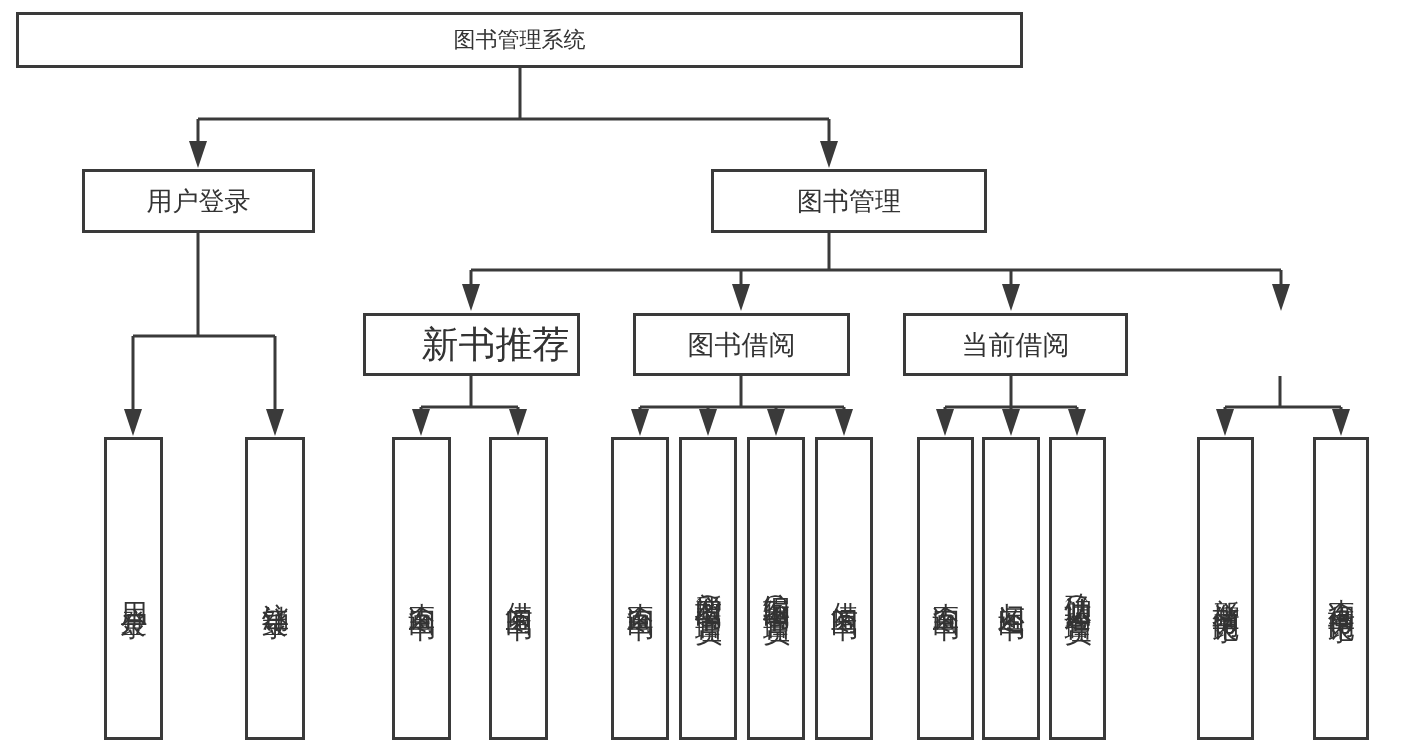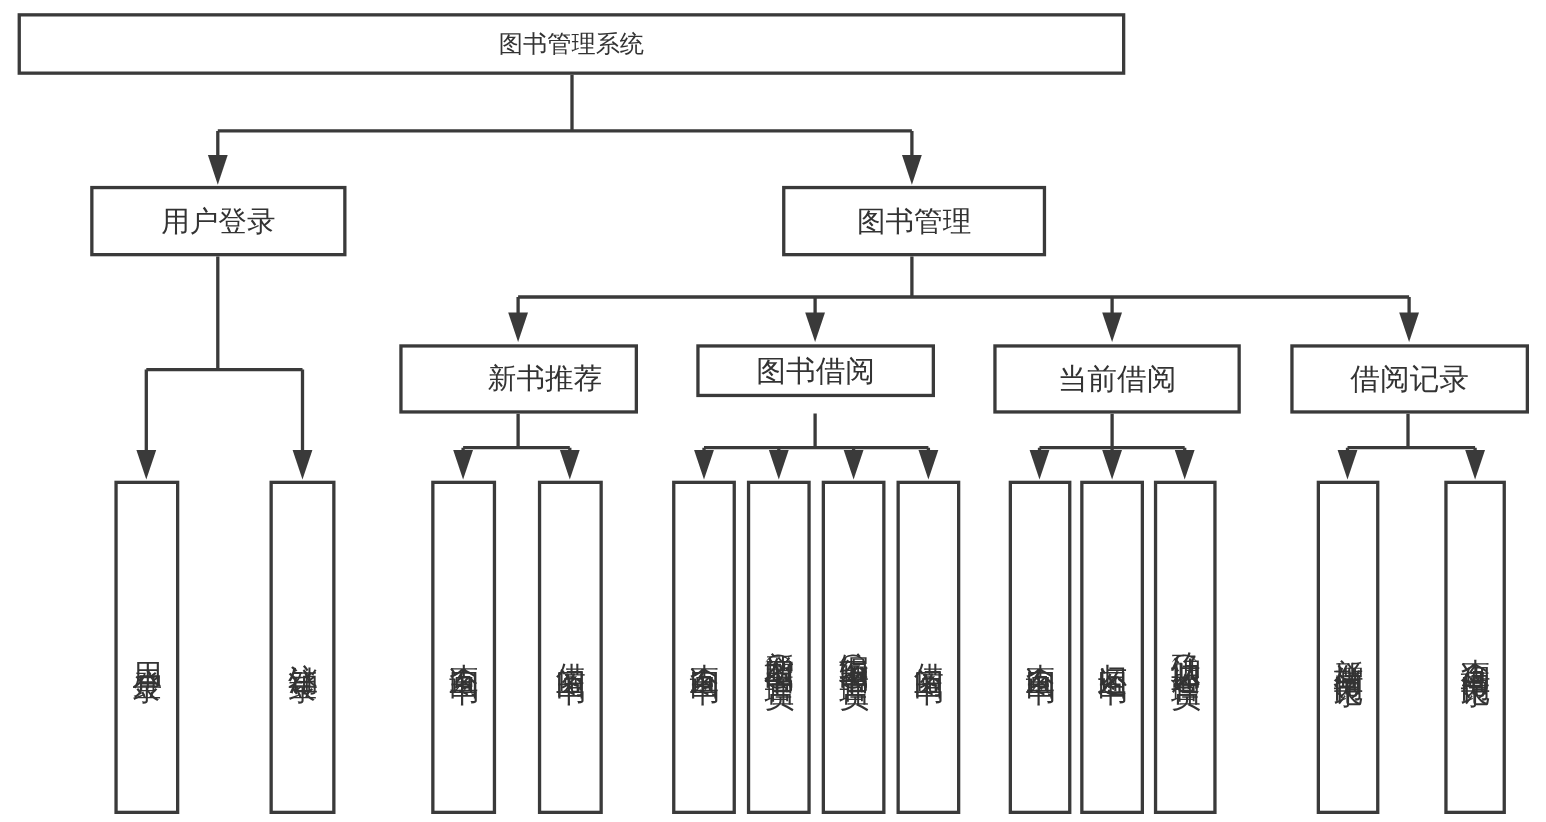--- a/index.html
+++ b/index.html
@@ -83,35 +83,32 @@
     </g>
   </svg>
 
   <div class="node h" style="left:16px; top:12px; width:1007px; height:56px; font-size:22px;">
     <span>图书管理系统</span>
   </div>
 
   <div class="node h" style="left:82px; top:169px; width:233px; height:64px; font-size:26px;">
     <span>用户登录</span>
   </div>
-  <div class="node h" style="left:711px; top:169px; width:240px; height:64px; font-size:26px;">
+  <div class="node h" style="left:711px; top:169px; width:276px; height:64px; font-size:26px;">
     <span>图书管理</span>
   </div>
 
-  <div class="node h" style="left:363px; top:313px; width:217px; height:63px; font-size:26px;padding-left:48px;">
+  <div class="node h" style="left:363px; top:313px; width:217px; height:63px; font-size:37px;padding-left:48px;">
     <span>新书推荐</span>
   </div>
-  <div class="node h" style="left:633px; top:313px; width:217px; height:48px; font-size:27px;">
+  <div class="node h" style="left:633px; top:313px; width:217px; height:63px; font-size:27px;">
     <span>图书借阅</span>
   </div>
   <div class="node h" style="left:903px; top:313px; width:225px; height:63px; font-size:27px;">
     <span>当前借阅</span>
-  </div>
-  <div class="node h" style="left:1173px; top:313px; width:217px; height:63px; font-size:27px;">
-    <span>借阅记录</span>
   </div>
 
   <div class="node v" style="left:104px; top:437px; width:59px; height:303px;">
     <span>用户登录</span>
   </div>
   <div class="node v" style="left:245px; top:437px; width:60px; height:303px;">
     <span>注销登录</span>
   </div>
 
   <div class="node v" style="left:392px; top:437px; width:59px; height:303px;">

